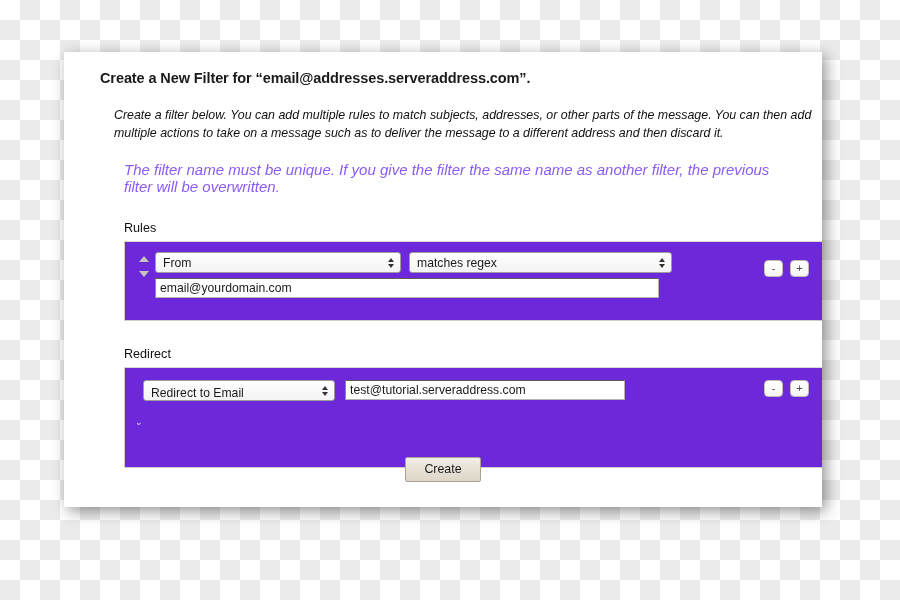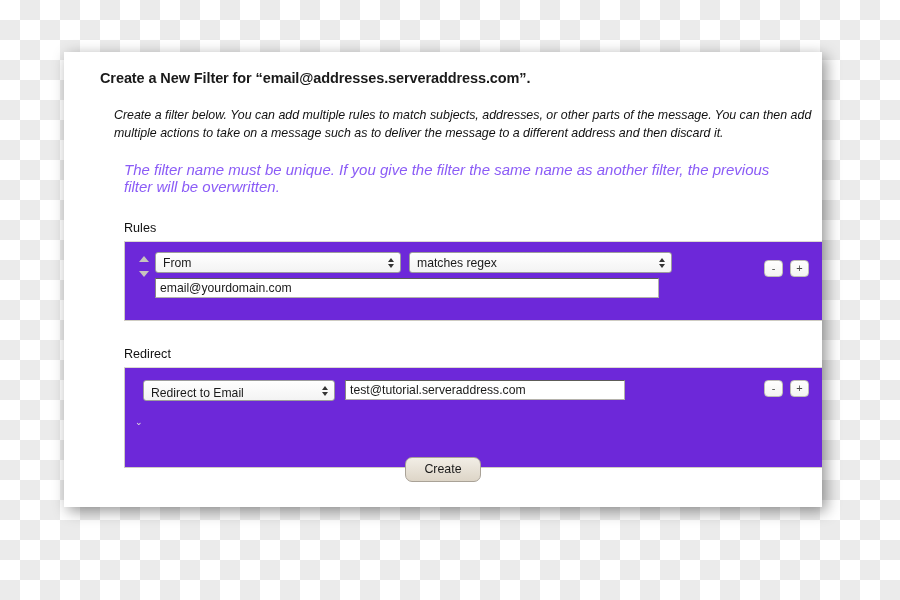--- a/index.html
+++ b/index.html
@@ -235,21 +235,21 @@
     position: absolute;
     left: 0;
     top: 405px;
     width: 758px;
     display: flex;
     justify-content: center;
   }
   .create-btn {
     background: linear-gradient(#f2eee6, #ddd5c7);
     border: 1px solid #a9a297;
-    border-radius: 7px;
+    border-radius: 2px;
     padding: 4px 18px 5px 18px;
     font-family: "Liberation Sans", sans-serif;
     font-size: 12.4px;
     color: #1a1a1a;
     cursor: default;
   }
 </style>
 </head>
 <body>
 

